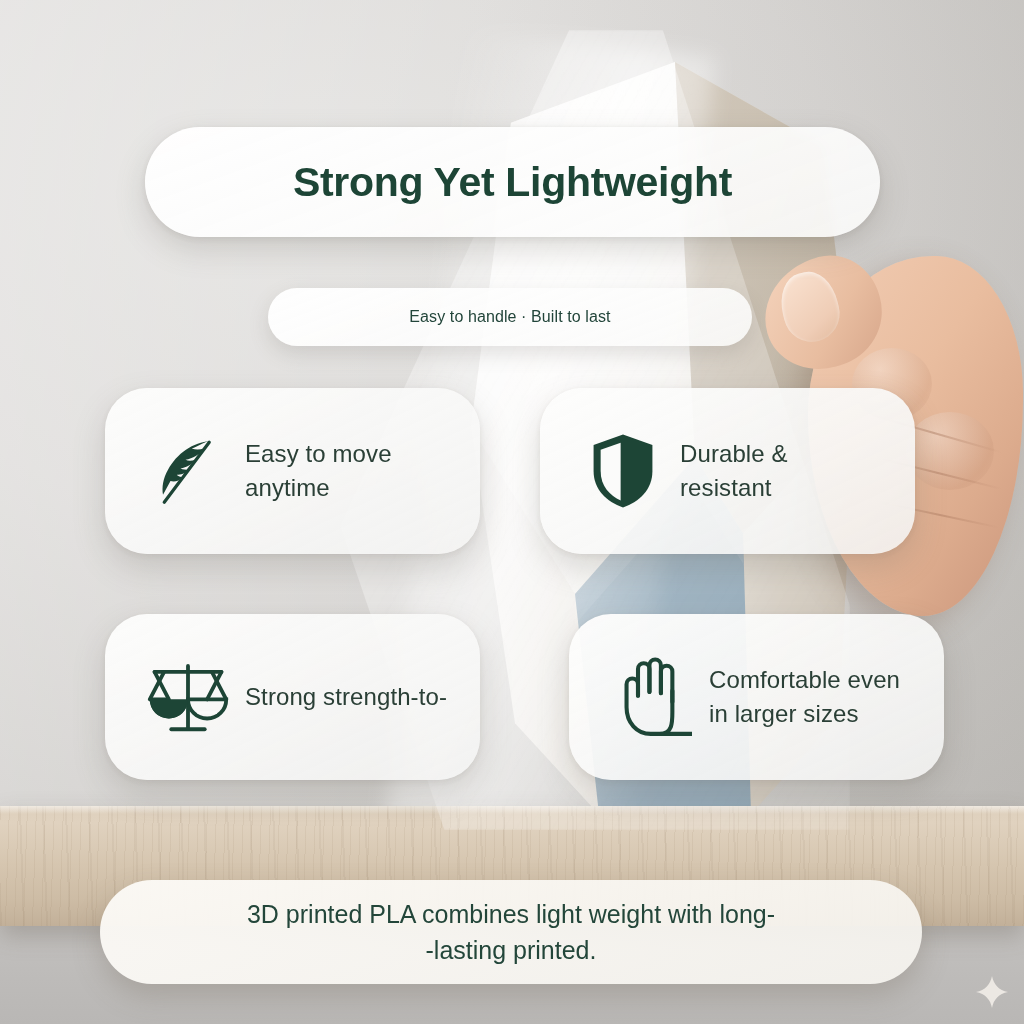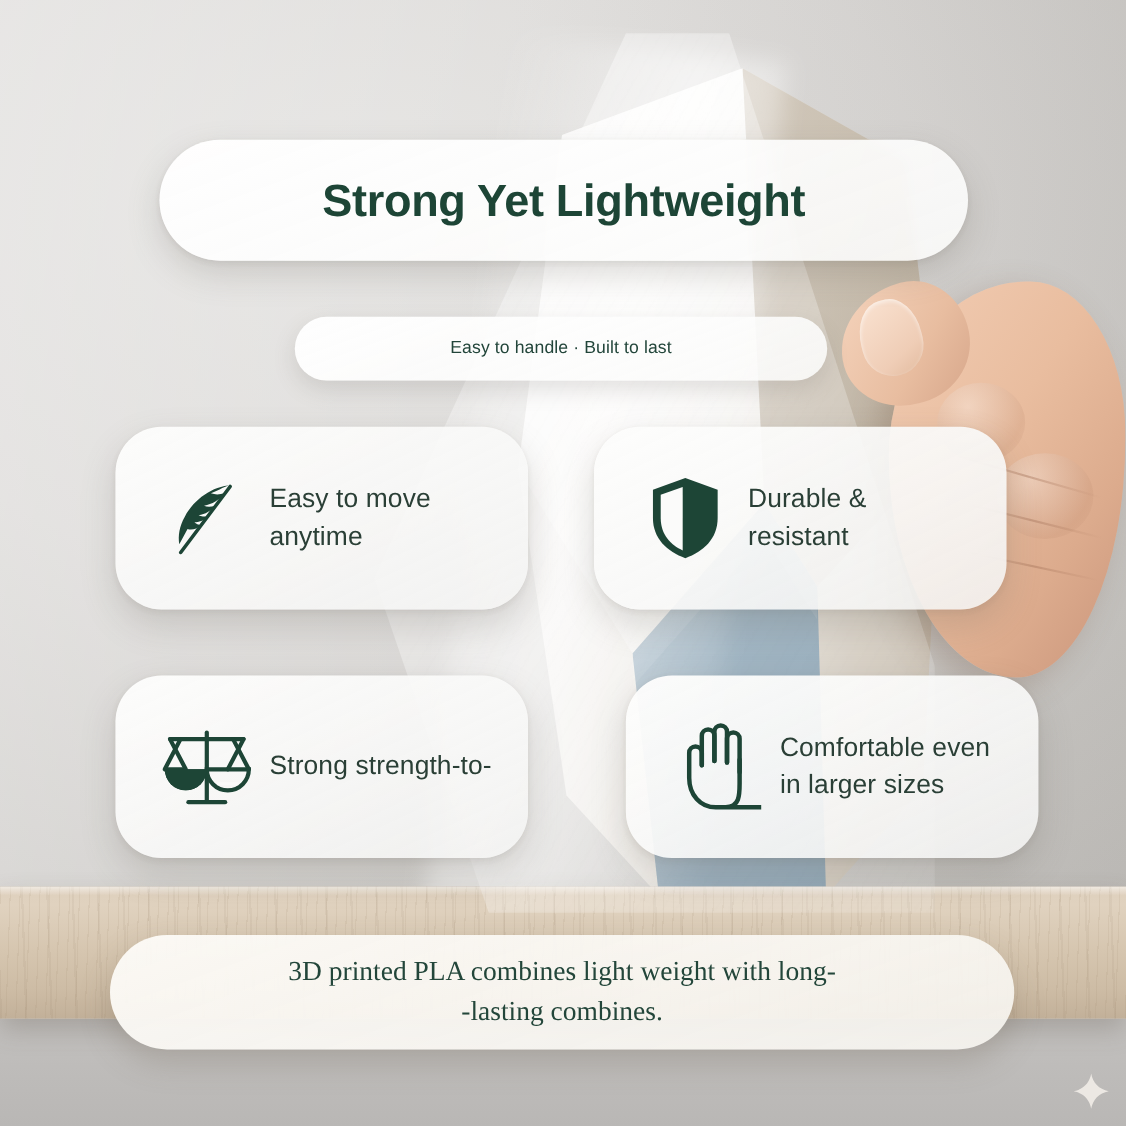--- a/index.html
+++ b/index.html
@@ -165,27 +165,26 @@
   .card.c2{left:540px;top:388px;}
   .card.c3{left:105px;top:614px;}
   .card.c4{left:540px;top:614px;margin-left:29px;}
 
   .card-icon{width:86px;height:86px;flex:0 0 86px;display:flex;align-items:center;justify-content:center;}
   .card-text{
     font-size:24px;line-height:1.42;color:#2a3f36;margin-left:14px;letter-spacing:.1px;
   }
 
   .bottom-pill{
-    position:absolute;left:100px;top:850px;width:822px;height:104px;
+    position:absolute;left:100px;top:880px;width:822px;height:104px;
     border-radius:54px;
     background:linear-gradient(160deg,rgba(252,250,246,.96),rgba(247,245,240,.90));
     box-shadow:0 12px 28px rgba(110,98,82,.26);
     display:flex;align-items:center;justify-content:center;
     text-align:center;
-    font-family:Liberation Serif, serif;
   }
   .bottom-text{font-size:25px;line-height:1.45;color:#23463a;}
 </style>
 </head>
 <body>
 
 <div id="stage">
 
   <div class="bg-wall"></div>
   <div class="bg-wall-shade"></div>
@@ -290,21 +289,21 @@
     </div>
     <div class="card-text">
       <div>Comfortable even</div>
       <div>in larger sizes</div>
     </div>
   </div>
 
   <div class="bottom-pill">
     <div class="bottom-text">
       <div>3D printed PLA combines light weight with long-</div>
-      <div>-lasting combines.</div>
+      <div>-lasting printed.</div>
     </div>
   </div>
 
   <div class="sparkle">
     <svg width="34" height="34" viewBox="0 0 34 34" aria-hidden="true">
       <path d="M17 1c1.6 8.6 6.8 14.2 16 16-9.2 1.8-14.4 7.4-16 16-1.6-8.6-6.8-14.2-16-16 9.2-1.8 14.4-7.4 16-16z" fill="#f0ece6" opacity=".92"></path>
     </svg>
   </div>
 
 </div>

